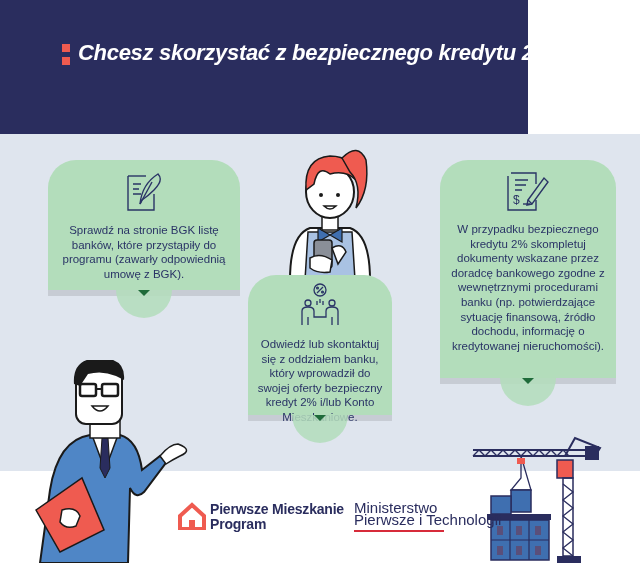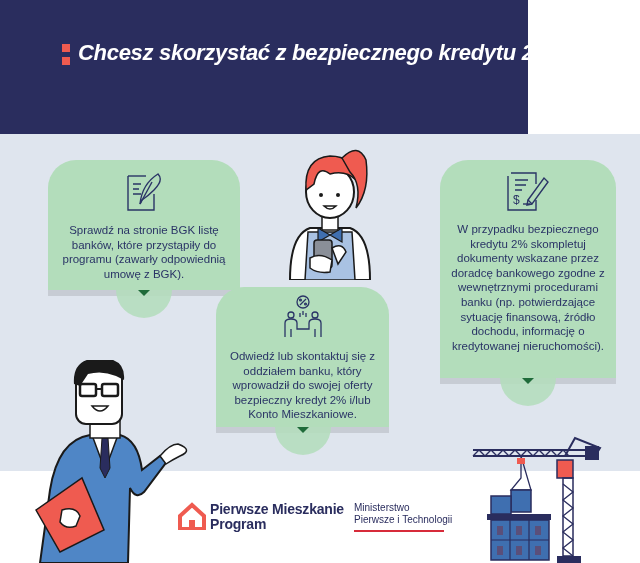--- a/index.html
+++ b/index.html
@@ -14,37 +14,37 @@
   .card { position: absolute; background: #b3ddbb; border-radius: 28px 28px 0 0; box-shadow: 0 6px 0 #c7ccd4; color: #2a3466; font-size: 11.5px; line-height: 14.6px; text-align: center; }
   .card .tab { position: absolute; left: 50%; margin-left: -28px; width: 56px; height: 28px; border-radius: 0 0 28px 28px; background: #b3ddbb; opacity: 0.85; }
   .card .arrow { position: absolute; left: 50%; margin-left: -6px; width: 0; height: 0; border-left: 6px solid transparent; border-right: 6px solid transparent; border-top: 6px solid #1f6b3a; }
   .card .icon { position: absolute; left: 50%; }
   .card .text { position: absolute; left: 8px; right: 8px; }
   #card1 { left: 24px; top: 160px; width: 192px; height: 130px; margin-left: 24px; }
   #card1 .icon { top: 10px; margin-left: -20px; }
   #card1 .text { top: 63px; }
   #card1 .tab { top: 130px; }
   #card1 .arrow { top: 130px; }
-  #card2 { left: 216px; top: 275px; width: 173px; height: 140px; margin-top: 12px; }
+  #card2 { left: 248px; top: 275px; width: 144px; height: 140px; }
   #card2 .icon { top: 8px; margin-left: -20px; }
   #card2 .text { top: 62px; }
   #card2 .tab { top: 140px; }
   #card2 .arrow { top: 140px; }
   #card3 { left: 440px; top: 160px; width: 176px; height: 218px; }
   #card3 .icon { top: 10px; margin-left: -22px; }
   #card3 .text { top: 62px; }
   #card3 .tab { top: 218px; }
   #card3 .arrow { top: 218px; }
   .woman { position: absolute; left: 280px; top: 140px; }
   .man { position: absolute; left: 10px; top: 360px; }
   .crane { position: absolute; left: 465px; top: 418px; }
   .logo-ppm { position: absolute; left: 178px; top: 500px; }
   .ppm-icon { position: absolute; left: 0; top: 2px; }
   .ppm-text { position: absolute; left: 32px; top: 2px; color: #2a2d5e; font-weight: bold; font-size: 14px; line-height: 15px; white-space: nowrap; letter-spacing: -0.2px; }
-  .logo-min { position: absolute; left: 354px; top: 502px; color: #2a2d5e; font-size: 10px; line-height: 12px; white-space: nowrap; }
+  .logo-min { position: absolute; left: 354px; top: 502px; color: #2a2d5e; font-size: 15px; line-height: 12px; white-space: nowrap; }
   .logo-min .bar { width: 90px; height: 2px; background: #d72b3a; margin-top: 4px; }
 </style>
 </head>
 <body>
 
 <div class="header">
   <div class="title-marker">
       <span class="a"></span>
       <span class="b"></span>
     </div>

